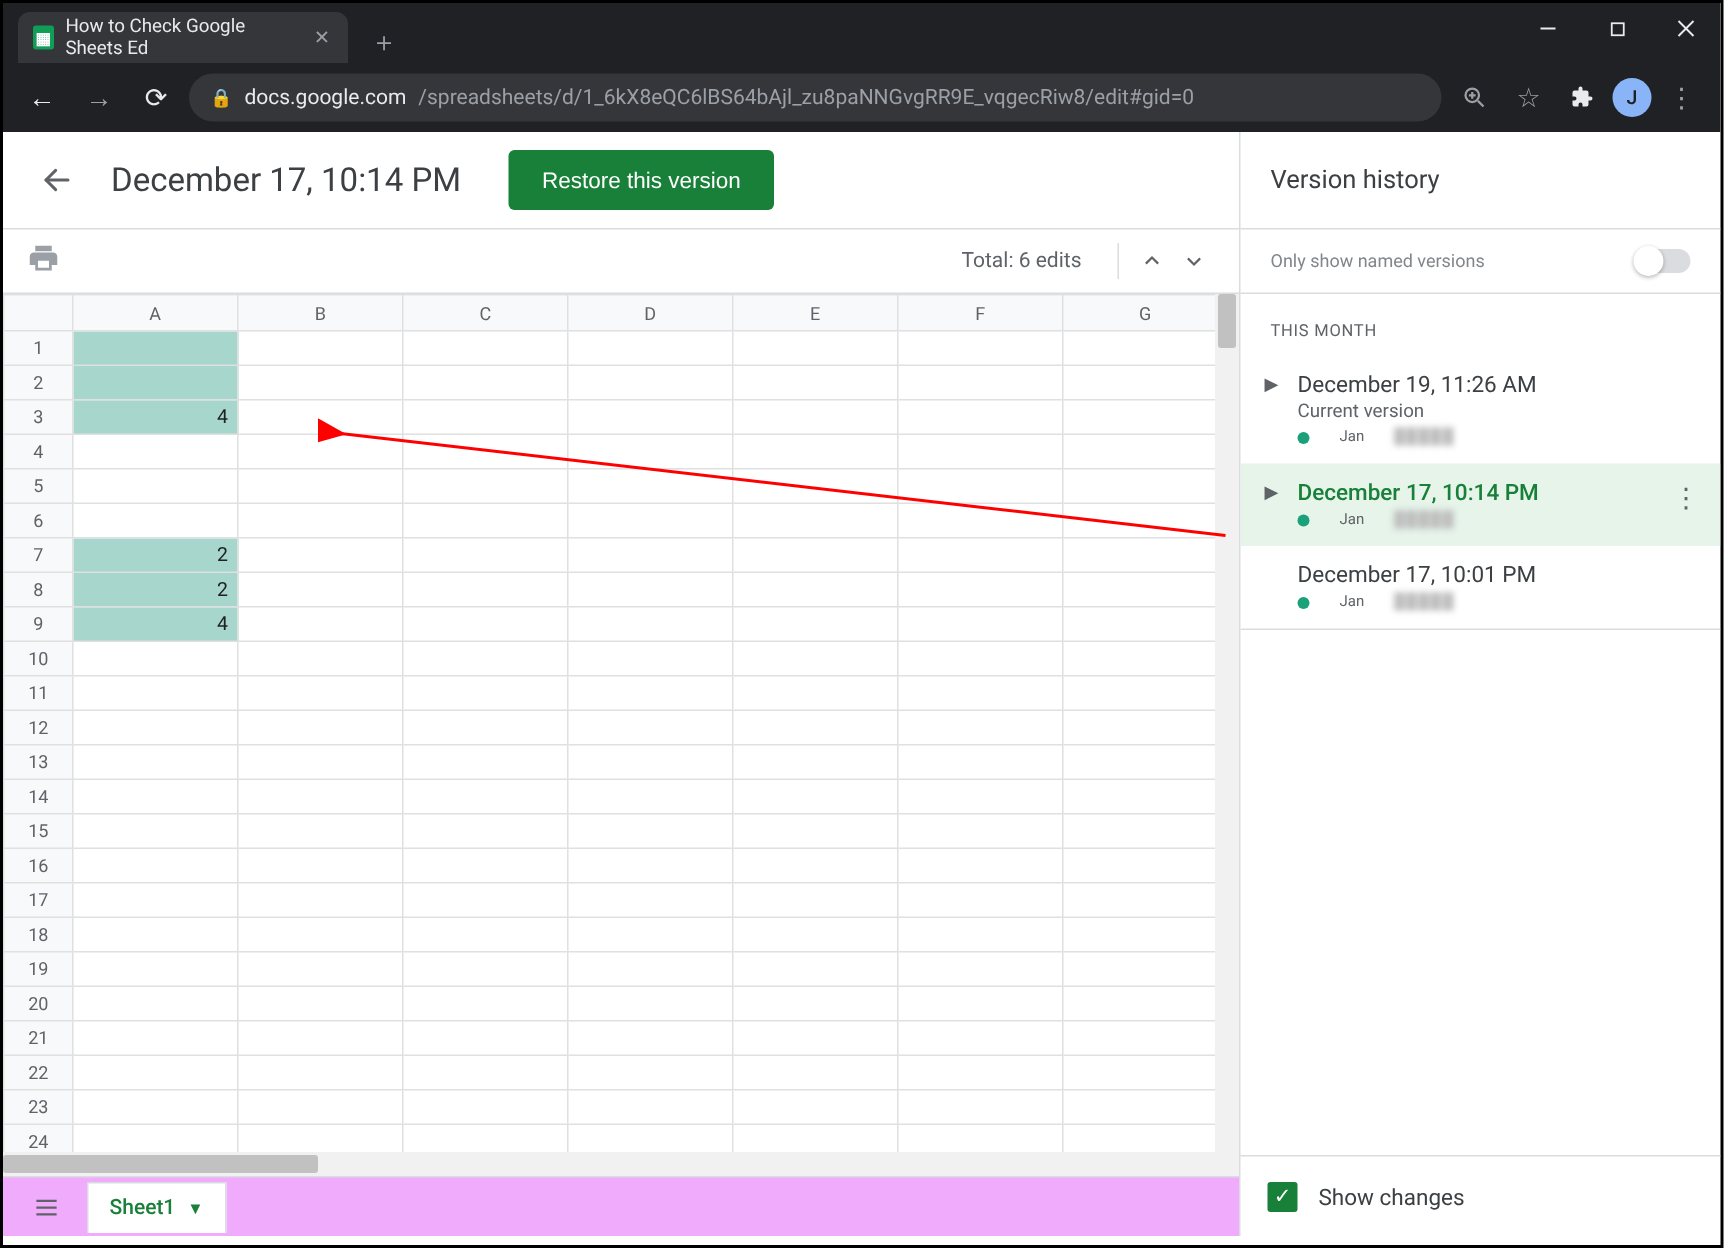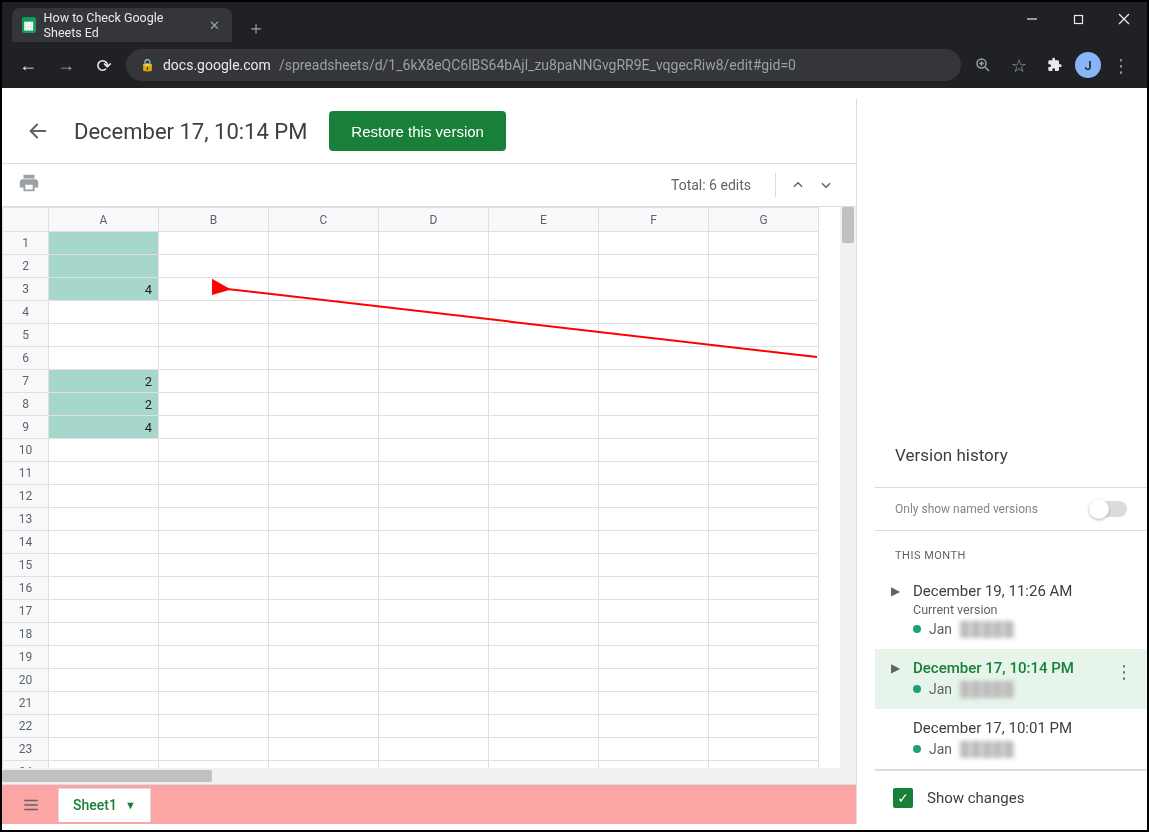--- a/index.html
+++ b/index.html
@@ -37,28 +37,28 @@
     display:flex; align-items:center; padding:0 14px; gap:8px; color:#9aa0a6; font-size:14px;}
   .omnibox .lock{ color:#e8eaed; font-size:12px;}
   .omnibox .host{ color:#e8eaed;}
   .chrome-right{ display:flex; align-items:center; gap:4px;}
   .avatar{ width:26px;height:26px;border-radius:50%;background:#8ab4f8;
     display:flex;align-items:center;justify-content:center;color:#202124;font-size:13px;font-weight:500;}
   .win-controls{position:absolute; top:0; right:0; display:flex;}
   .win-btn{width:46px;height:34px;display:flex;align-items:center;justify-content:center;color:#e8eaed;}
 
   
-  .app{ display:flex; height: calc(100% - 86px - 6px); align-items: flex-end; }
+  .app{ display:flex; height: calc(100% - 86px - 6px); }
   .left{ flex:1; display:flex; flex-direction:column; border-right:1px solid #dadce0;}
   .header{ height:64px; display:flex; align-items:center; padding:0 16px; gap:16px;}
   .back-arrow{ width:40px;height:40px;display:flex;align-items:center;justify-content:center;
     color:#5f6368;border-radius:50%;cursor:pointer;}
   .htitle{ font-size:22px; color:#3c4043;}
   .restore-btn{ background:#188038;color:#fff;border:none;height:40px;padding:0 22px;
-    border-radius:4px;font-size:15px;font-weight:500;cursor:pointer; margin-left:6px;}
+    border-radius:4px;font-size:15px;font-weight:500;cursor:pointer; margin-left:16px;}
   .toolbar{ height:44px; border-top:1px solid #dadce0; border-bottom:1px solid #dadce0;
     display:flex;align-items:center; padding:0 16px;}
   .print-ico{ color:#9aa0a6; font-size:20px; cursor:pointer;}
   .tool-spacer{flex:1;}
   .edits{ color:#5f6368; font-size:14px; margin-right:16px;}
   .nav-sep{ width:1px; height:24px; background:#dadce0; margin:0 8px;}
   .chev{ width:28px;height:28px;color:#5f6368;display:flex;align-items:center;justify-content:center;cursor:pointer;}
 
   
   .gridwrap{flex:1; overflow:hidden; position:relative;}
@@ -68,45 +68,45 @@
   .rowhdr{ background:#f8f9fa; color:#5f6368; font-weight:400; width:46px; text-align:center; font-size:12px;}
   .corner{ background:#f8f9fa; width:46px;}
   .sheet td{ height:23px; padding:0 6px; text-align:right;}
   .sheet td.hl{ background:#a7d6cc;}
   .hscroll{ position:absolute; left:0; bottom:0; right:0; height:16px; background:#f1f1f1;}
   .hscroll .thumb{ position:absolute; left:0; top:2px; height:12px; width:210px; background:#c1c1c1; border-radius:2px;}
   .vscroll{ position:absolute; top:0; right:0; bottom:0; width:16px; background:#f1f1f1;}
   .vscroll .thumb{ position:absolute; top:0; left:2px; width:12px; height:36px; background:#c1c1c1; border-radius:2px;}
 
   
-  .sheetbar{ height:40px;border-top:1px solid #dadce0;display:flex;align-items:center;padding:0 12px;gap:10px; background:#fca5a5;}
+  .sheetbar{ height:40px;border-top:1px solid #dadce0;display:flex;align-items:center;padding:0 12px;gap:10px; background:#f0abfc;}
   .allsheets{ color:#5f6368; width:34px;height:34px;display:flex;align-items:center;justify-content:center;cursor:pointer;}
   .sheettab{ background:#fff;border:1px solid #dadce0;border-bottom:none;height:34px;
     display:flex;align-items:center;padding:0 14px;gap:8px;color:#188038;font-weight:500;font-size:14px;
     border-radius:0;cursor:pointer;}
   .sheettab .dd{ color:#188038;font-size:11px;}
 
   
-  .side{ width:272px; display:flex;flex-direction:column;margin-left:18px;}
+  .side{ width:320px; display:flex;flex-direction:column;}
   .side-h{ height:64px; display:flex;align-items:center;padding:0 20px;font-size:17px;color:#3c4043;}
   .side-opt{ height:44px;border-top:1px solid #dadce0;border-bottom:1px solid #dadce0;
     display:flex;align-items:center;padding:0 20px;color:#80868b;font-size:12px;justify-content:space-between;}
   .toggle{ width:36px;height:16px;background:#dadce0;border-radius:10px;position:relative;}
   .toggle .knob{position:absolute;left:-2px;top:-2px;width:20px;height:20px;background:#fff;border-radius:50%;
     box-shadow:0 1px 3px rgba(0,0,0,.3);}
   .side-body{ flex:1; overflow:auto;}
   .grp-label{ font-size:11px;font-weight:400;letter-spacing:.5px;color:#5f6368;padding:18px 20px 10px;}
   .ver{ padding:10px 16px 12px 16px; position:relative;}
   .ver.selected{ background:#e6f4ea;}
   .ver-row1{display:flex;align-items:center;gap:10px;}
   .caret{ width:12px;color:#5f6368;font-size:12px;cursor:pointer;}
   .ver-title{ font-size:15px;color:#3c4043;}
   .ver.selected .ver-title{ color:#188038; font-weight:500;}
   .ver-sub{ font-size:12.5px;color:#5f6368;margin-left:22px;margin-top:2px;}
-  .ver-user{ font-size:14px;color:#5f6368;margin-left:22px;margin-top:4px;display:flex;align-items:center;gap:8px;}
+  .ver-user{ font-size:10px;color:#5f6368;margin-left:22px;margin-top:4px;display:flex;align-items:center;gap:20px;}
   .dot{ width:8px;height:8px;border-radius:50%;background:#1aa179;display:inline-block;}
   .blur{ color:#bdbdbd; filter: blur(2px); letter-spacing:1px;}
   .ver .more{ position:absolute;right:14px;top:12px;color:#5f6368;font-size:18px;cursor:pointer;}
   .side-divider{height:1px;background:#dadce0;}
   .side-footer{ border-top:1px solid #dadce0;height:54px;display:flex;align-items:center;padding:0 18px;gap:14px;}
   .chk{ width:20px;height:20px;background:#188038;border-radius:2px;display:flex;align-items:center;justify-content:center;color:#fff;font-size:14px;cursor:pointer;}
   .side-footer .lbl{ font-size:15px;color:#3c4043;}
 
   
   .arrow-svg{position:absolute;pointer-events:none;}

